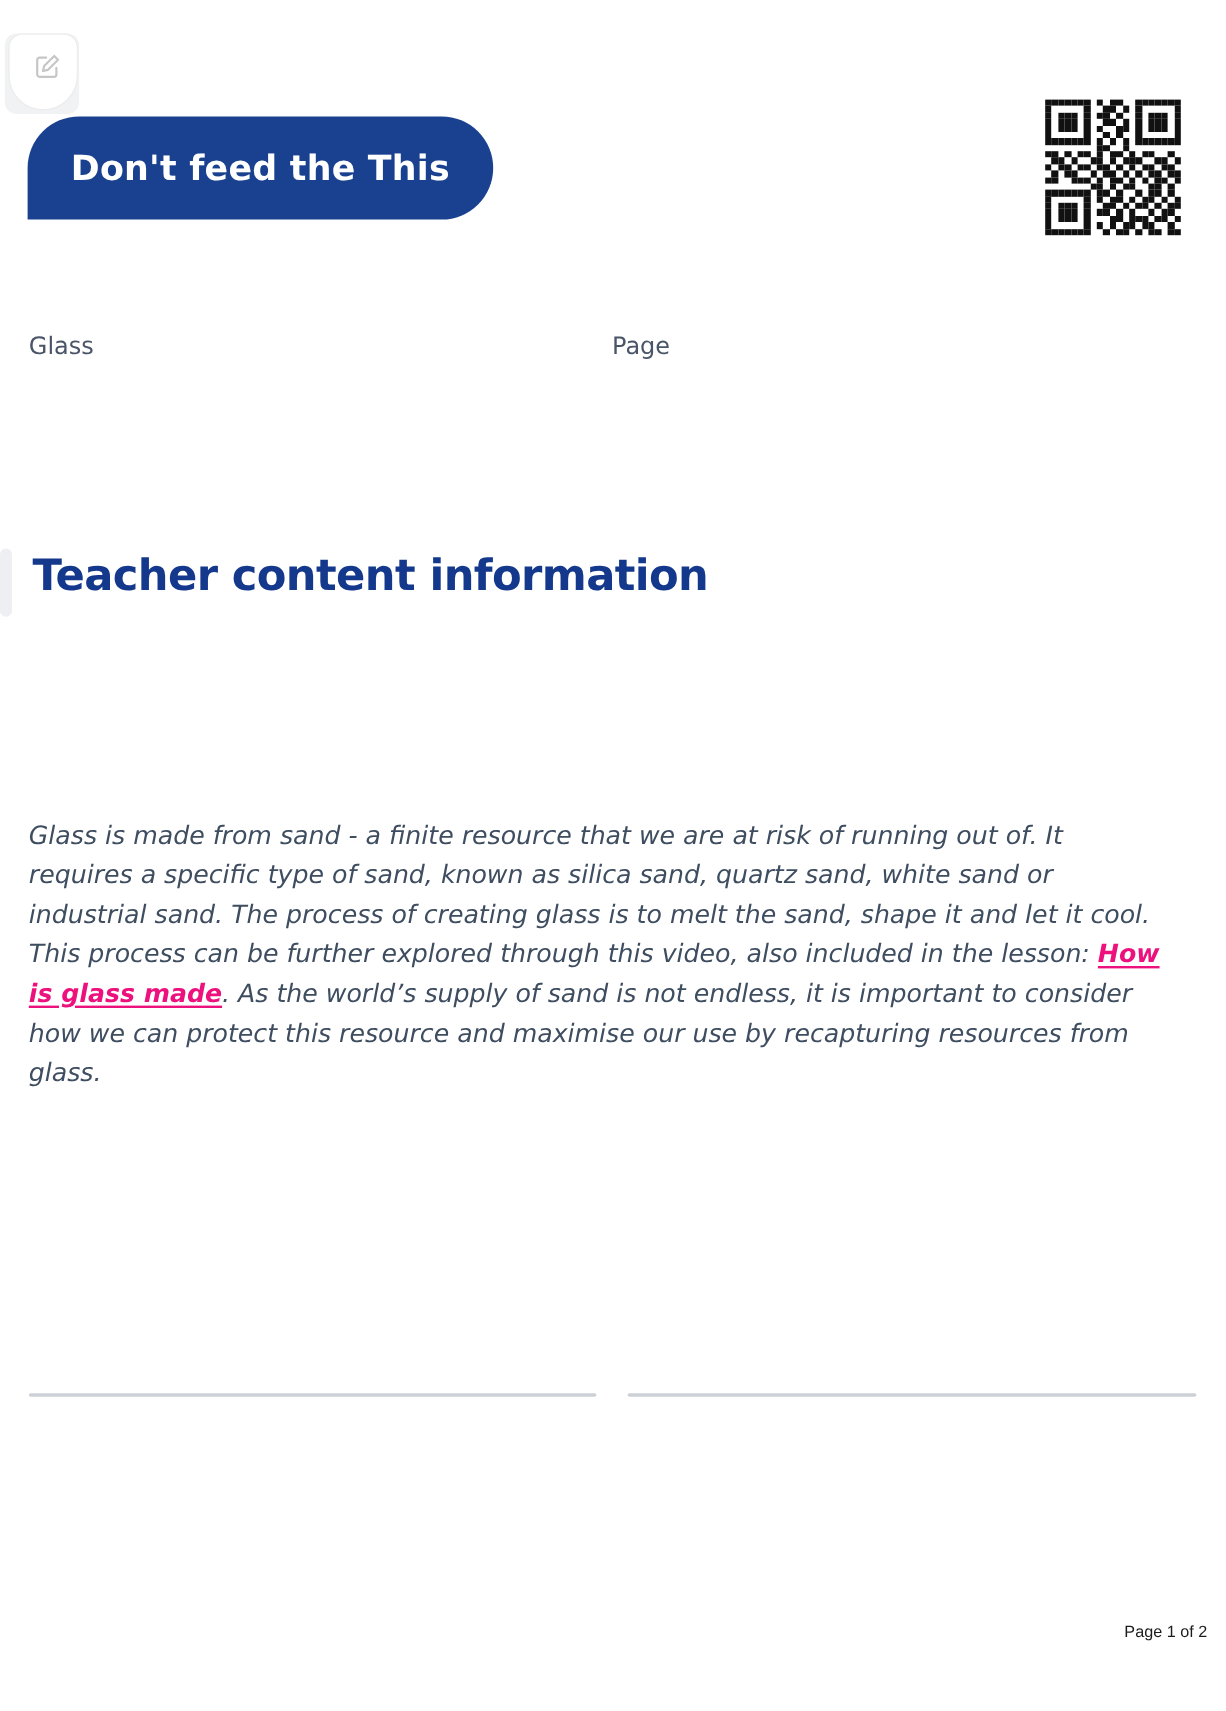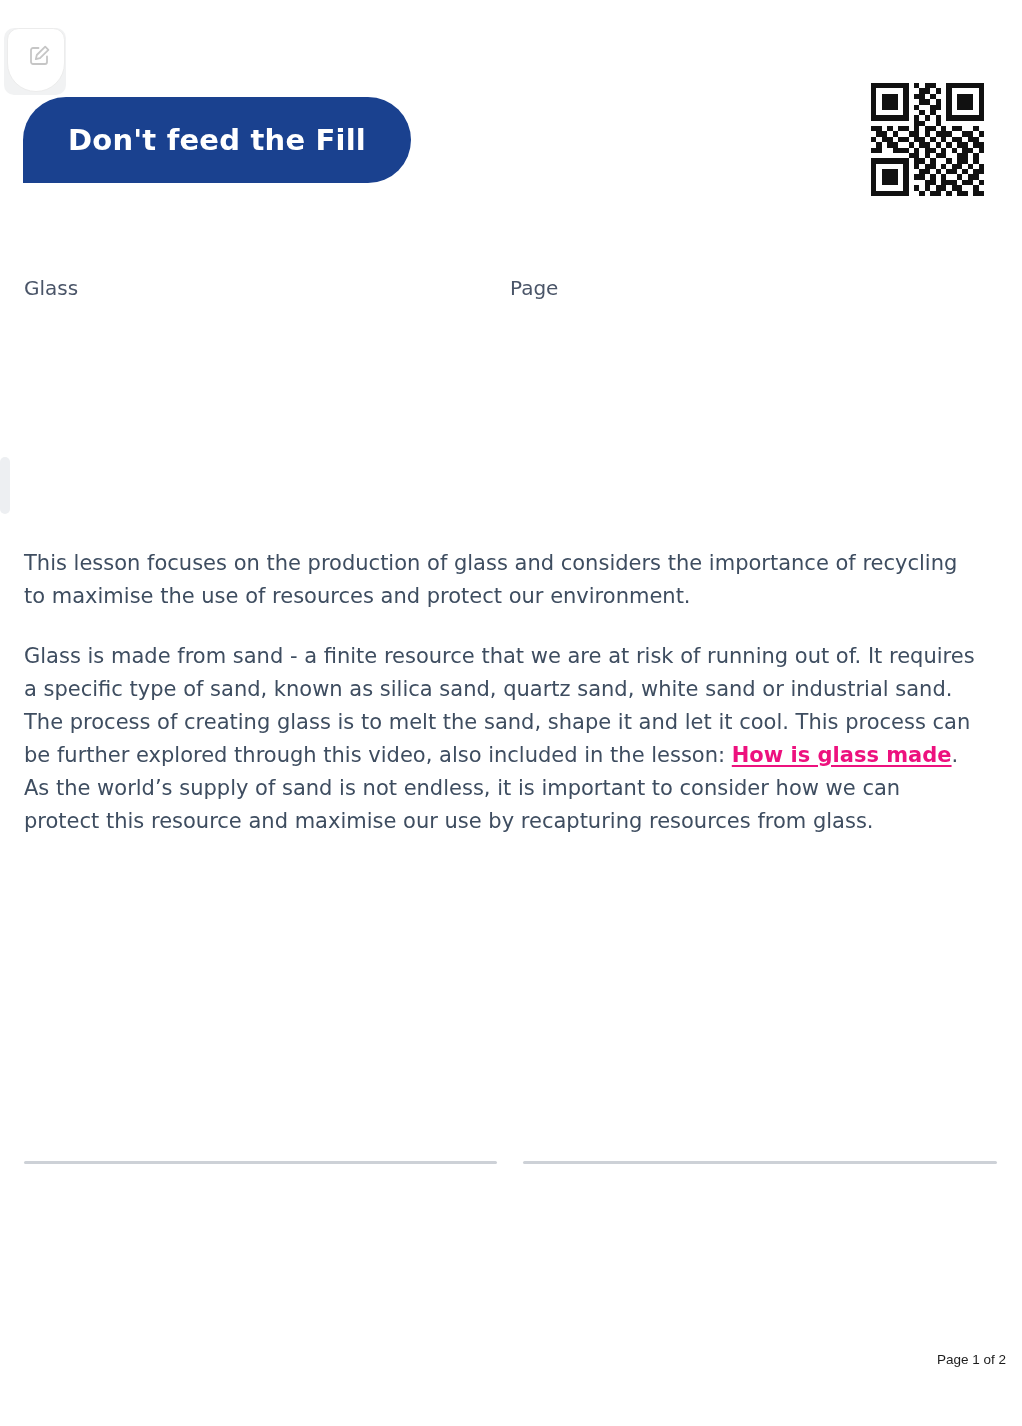--- a/index.html
+++ b/index.html
@@ -58,21 +58,21 @@
     position:absolute; left:27px; top:460px; width:960px;
     font-size:36px; font-weight:bold; color:#14388c; letter-spacing:-0.5px;
   }
 
   
   .para {
     position:absolute; left:24px; width:952px;
     font-size:21px; line-height:33px; color:#3e4d60;
   }
   .para-1 { top:547px; }
-  .para-2 { top:640px; }
+  .para-2 { top:680px;font-style:italic; }
   .inline-link {
     color:#ed117e; font-weight:bold; text-decoration:underline;
     text-underline-offset:3px; cursor:pointer;
   }
 
   
   .answer-line {
     position:absolute; top:1161px; height:3px;
     background:#cdd1d7; border-radius:2px;
   }
@@ -100,21 +100,21 @@
     <div class="edit-card">
       <span class="edit-icon">
         <svg viewBox="0 0 24 24" fill="none" stroke="currentColor" stroke-width="1.8" stroke-linecap="round" stroke-linejoin="round">
           <path d="M19 13.5V19a2 2 0 0 1-2 2H5a2 2 0 0 1-2-2V7a2 2 0 0 1 2-2h5.5"></path>
           <path d="M17.2 3.6l3.2 3.2L12 15.2l-4.2 1 1-4.2z"></path>
         </svg>
       </span>
     </div>
   </div>
 
-  <div class="title-pill" style="background: rgb(26, 65, 143);">Don't feed the Fill</div>
+  <div class="title-pill" style="background: rgb(26, 65, 143);">Don't feed the This</div>
 
   <div class="qr">
       <div class="on" style="background: rgb(17, 17, 17);"></div>
       <div class="on" style="background: rgb(17, 17, 17);"></div>
       <div class="on" style="background: rgb(17, 17, 17);"></div>
       <div class="on" style="background: rgb(17, 17, 17);"></div>
       <div class="on" style="background: rgb(17, 17, 17);"></div>
       <div class="on" style="background: rgb(17, 17, 17);"></div>
       <div class="on" style="background: rgb(17, 17, 17);"></div>
       <div></div>
@@ -550,22 +550,22 @@
       <div class="on" style="background: rgb(17, 17, 17);"></div>
       <div></div>
       <div class="on" style="background: rgb(17, 17, 17);"></div>
       <div class="on" style="background: rgb(17, 17, 17);"></div>
     </div>
 
   <div class="field-label name-label">Glass</div>
   <div class="field-label class-label">Page</div>
 
   <div class="heading-accent"></div>
-
-  <p class="para para-1">This lesson focuses on the production of glass and considers the importance of recycling to maximise the use of resources and protect our environment.</p>
+  <h1 class="section-heading" style="color: rgb(20, 56, 140);">Teacher content information</h1>
+
 
   <p class="para para-2"><span>Glass is made from sand - a finite resource that we are at risk of running out of. It requires a specific type of sand, known as silica sand, quartz sand, white sand or industrial sand. The process of creating glass is to melt the sand, shape it and let it cool. This process can be further explored through this video, also included in the lesson: </span><a class="inline-link" style="color: rgb(237, 17, 126);">How is glass made</a><span>. As the world’s supply of sand is not endless, it is important to consider how we can protect this resource and maximise our use by recapturing resources from glass.</span></p>
 
   <div class="answer-line left"></div>
   <div class="answer-line right"></div>
 
   <div class="footer-page">Page 1 of 2</div>
 
 </div>
 

